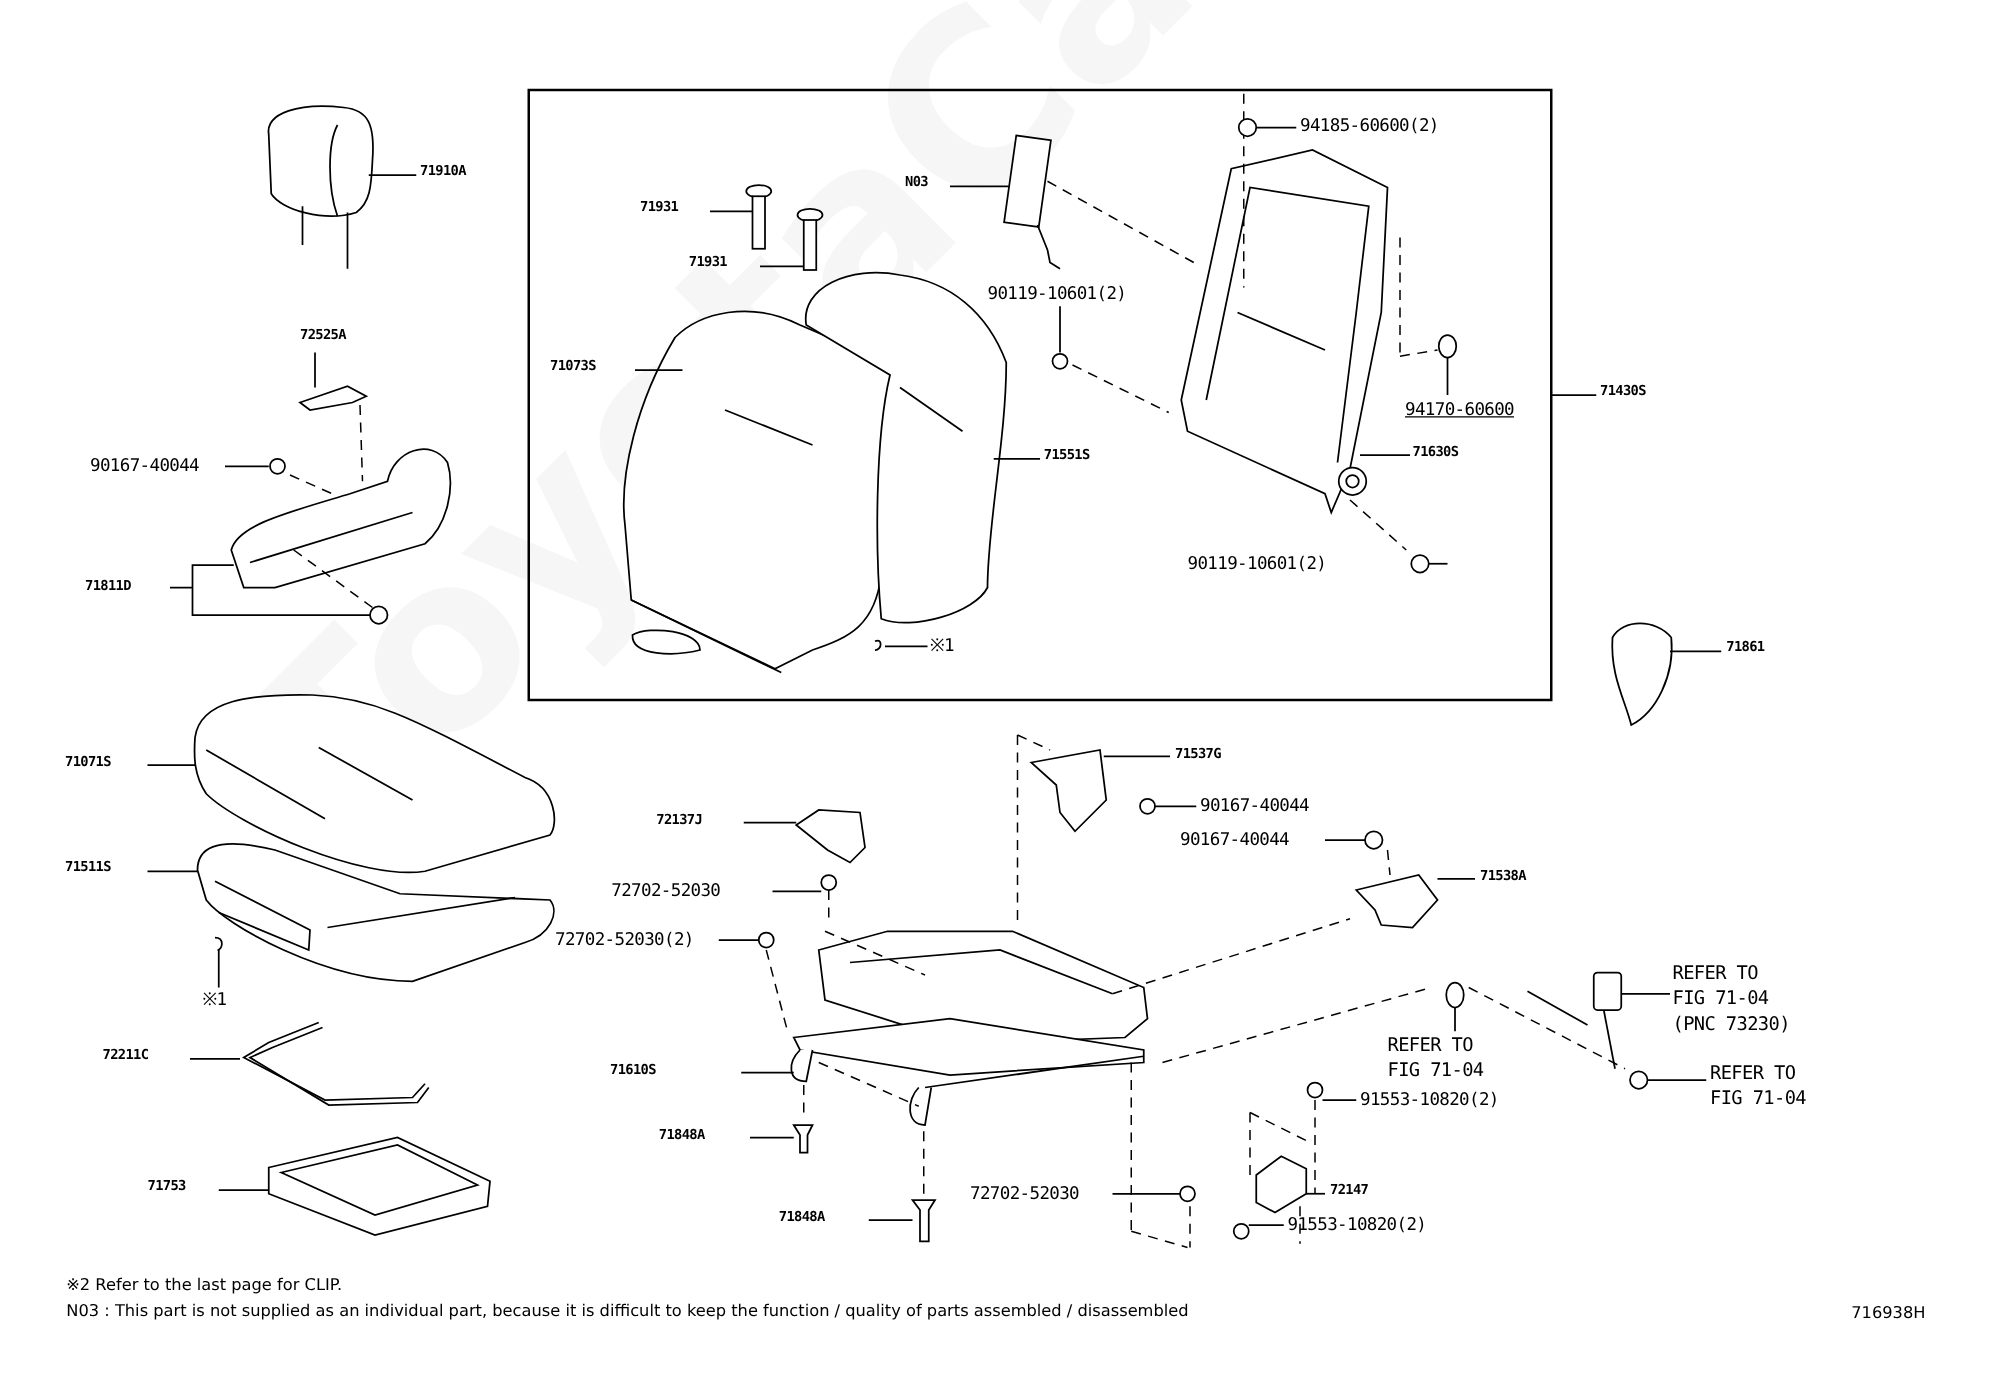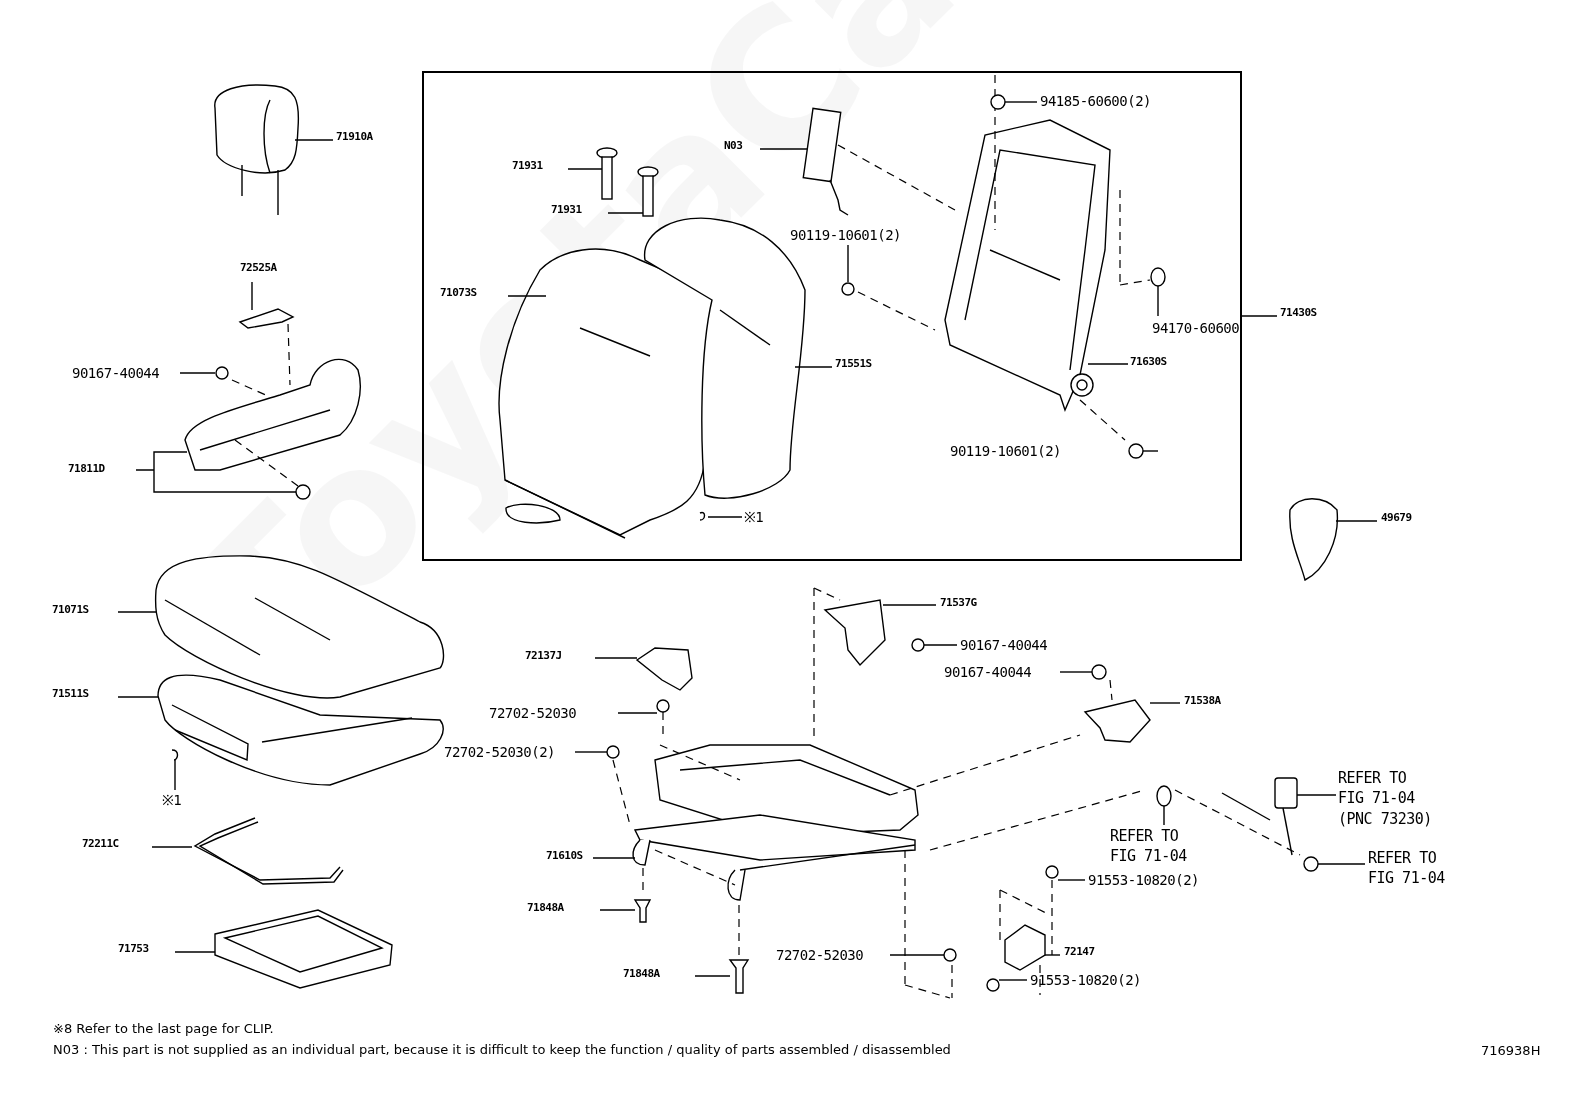--- a/index.html
+++ b/index.html
@@ -236,44 +236,44 @@
 <div class="lbl" style="left:118px;top:943px;">71753</div>
 
 <div class="lbl" style="left:512px;top:160px;">71931</div>
 <div class="lbl" style="left:551px;top:204px;">71931</div>
 <div class="lbl" style="left:440px;top:287px;">71073S</div>
 <div class="lbl" style="left:724px;top:140px;">N03</div>
 <div class="lbl sm" style="left:790px;top:228px;">90119-10601(2)</div>
 <div class="lbl" style="left:835px;top:358px;">71551S</div>
 <div class="lbl sm" style="left:744px;top:510px;">※1</div>
 <div class="lbl sm" style="left:1040px;top:94px;">94185-60600(2)</div>
-<div class="lbl sm" style="left:1152px;top:321px;">94170-60600</div>
+<div class="lbl sm" style="left:1124px;top:321px;text-decoration:underline;">94170-60600</div>
 <div class="lbl" style="left:1130px;top:356px;">71630S</div>
 <div class="lbl sm" style="left:950px;top:444px;">90119-10601(2)</div>
 <div class="lbl" style="left:1280px;top:307px;">71430S</div>
-<div class="lbl" style="left:1381px;top:512px;">49679</div>
+<div class="lbl" style="left:1381px;top:512px;">71861</div>
 
 <div class="lbl" style="left:940px;top:597px;">71537G</div>
 <div class="lbl sm" style="left:960px;top:638px;">90167-40044</div>
 <div class="lbl sm" style="left:944px;top:665px;">90167-40044</div>
 <div class="lbl" style="left:1184px;top:695px;">71538A</div>
 <div class="lbl" style="left:525px;top:650px;">72137J</div>
 <div class="lbl sm" style="left:489px;top:706px;">72702-52030</div>
 <div class="lbl sm" style="left:444px;top:745px;">72702-52030(2)</div>
-<div class="lbl" style="left:546px;top:850px;">71610S</div>
+<div class="lbl" style="left:488px;top:850px;">71610S</div>
 <div class="lbl" style="left:527px;top:902px;">71848A</div>
 <div class="lbl" style="left:623px;top:968px;">71848A</div>
 <div class="lbl sm" style="left:776px;top:948px;">72702-52030</div>
 <div class="lbl sm" style="left:1088px;top:873px;">91553-10820(2)</div>
 <div class="lbl" style="left:1064px;top:946px;">72147</div>
 <div class="lbl sm" style="left:1030px;top:973px;">91553-10820(2)</div>
 
 <div class="lbl ref" style="left:1110px;top:826px;">REFER TO
 FIG 71-04</div>
 <div class="lbl ref" style="left:1338px;top:768px;">REFER TO
 FIG 71-04
 (PNC 73230)</div>
 <div class="lbl ref" style="left:1368px;top:848px;">REFER TO
 FIG 71-04</div>
 
-<div class="note" style="left:53px;top:1021px;">※8 Refer to the last page for CLIP.</div>
+<div class="note" style="left:53px;top:1021px;">※2 Refer to the last page for CLIP.</div>
 <div class="note" style="left:53px;top:1042px;">N03 : This part is not supplied as an individual part, because it is difficult to keep the function / quality of parts assembled / disassembled</div>
 <div class="note" style="left:1481px;top:1043px;">716938H</div>
 
 </body></html>

